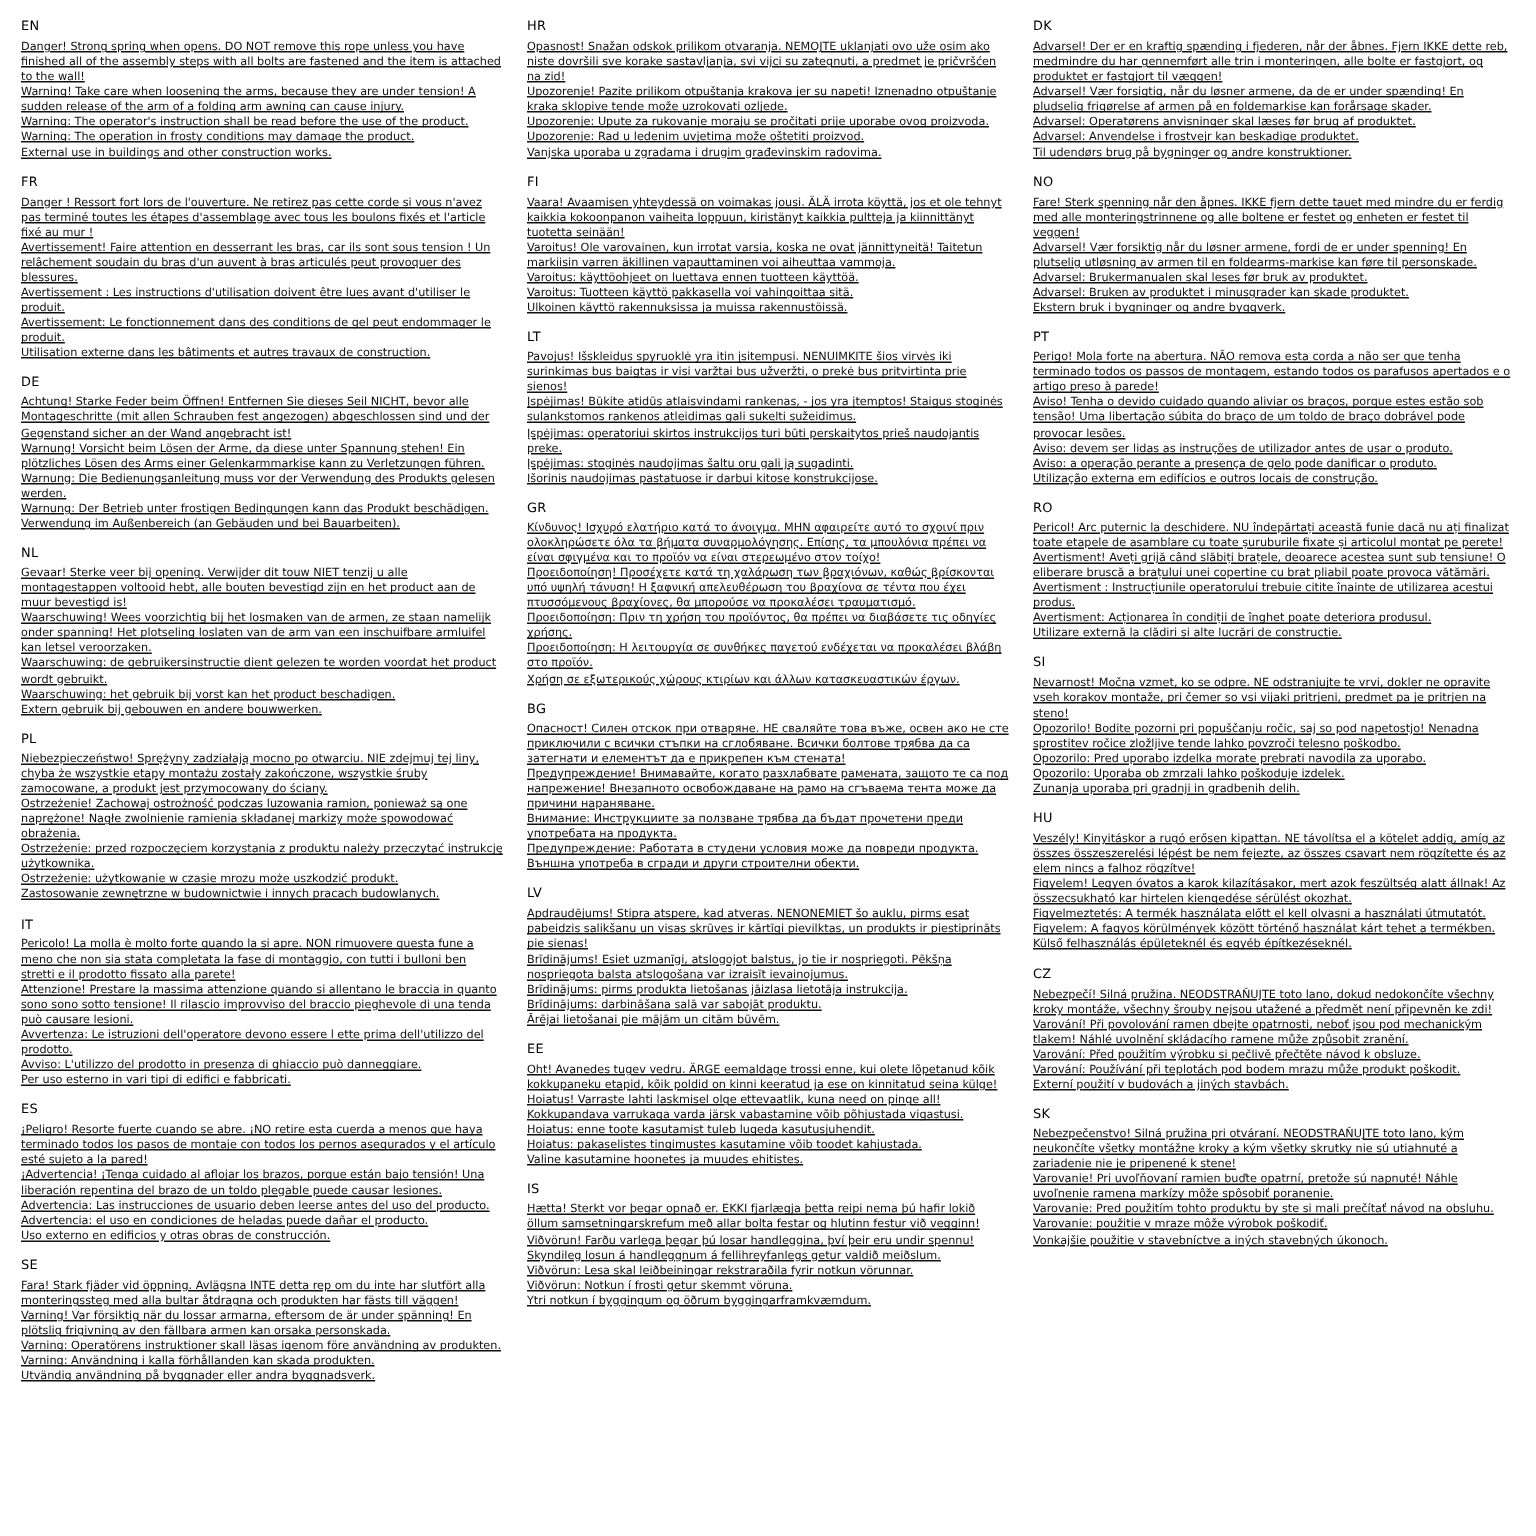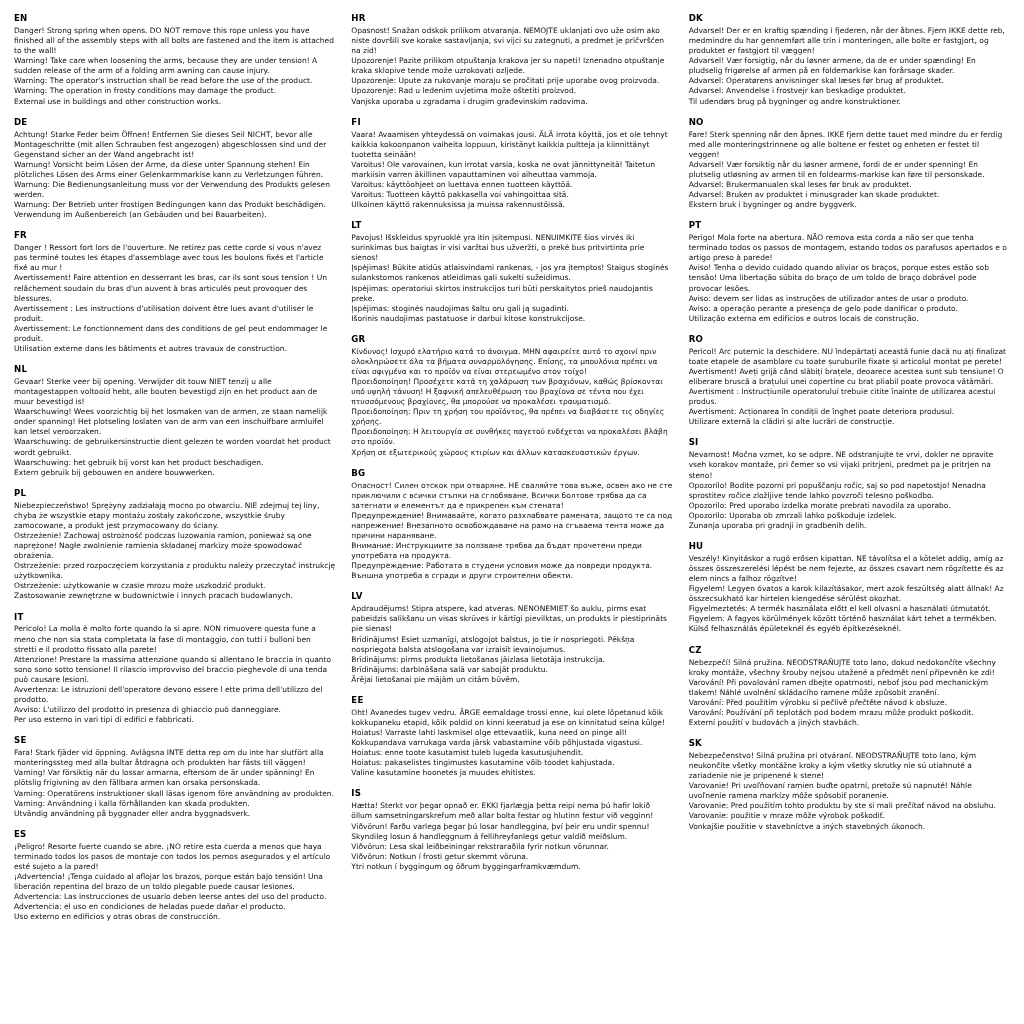--- a/index.html
+++ b/index.html
@@ -28,66 +28,67 @@
     display: flex;
     flex-direction: column;
     min-width: 0;
   }
   .block {
     margin-bottom: 11px;
     break-inside: avoid;
   }
   .lang-code {
     font-size: 8.6px;
-    font-weight: bold;
+    font-weight: normal;
     letter-spacing: 0.2px;
     margin: 0 0 2.5px 0;
     color: #000;
     line-height: 1.1;
   }
   .lang-body {
     font-size: 7.5px;
     line-height: 1.345;
     color: #101010;
     margin: 0;
     text-align: left;
     hyphens: none;
     white-space: pre-line;
+    text-decoration: underline;
   }
 </style>
 </head>
 <body>
 
 <div class="sheet">
   <div class="column">
     <div class="block">
       <div class="lang-code">EN</div>
       <div class="lang-body">Danger! Strong spring when opens. DO NOT remove this rope unless you have finished all of the assembly steps with all bolts are fastened and the item is attached to the wall!
 Warning! Take care when loosening the arms, because they are under tension! A sudden release of the arm of a folding arm awning can cause injury.
 Warning: The operator's instruction shall be read before the use of the product.
 Warning: The operation in frosty conditions may damage the product.
 External use in buildings and other construction works.</div>
     </div>
     <div class="block">
+      <div class="lang-code">FR</div>
+      <div class="lang-body">Danger ! Ressort fort lors de l'ouverture. Ne retirez pas cette corde si vous n'avez pas terminé toutes les étapes d'assemblage avec tous les boulons fixés et l'article fixé au mur !
+Avertissement! Faire attention en desserrant les bras, car ils sont sous tension ! Un relâchement soudain du bras d'un auvent à bras articulés peut provoquer des blessures.
+Avertissement : Les instructions d'utilisation doivent être lues avant d'utiliser le produit.
+Avertissement: Le fonctionnement dans des conditions de gel peut endommager le produit.
+Utilisation externe dans les bâtiments et autres travaux de construction.</div>
+    </div>
+    <div class="block">
       <div class="lang-code">DE</div>
       <div class="lang-body">Achtung! Starke Feder beim Öffnen! Entfernen Sie dieses Seil NICHT, bevor alle Montageschritte (mit allen Schrauben fest angezogen) abgeschlossen sind und der Gegenstand sicher an der Wand angebracht ist!
 Warnung! Vorsicht beim Lösen der Arme, da diese unter Spannung stehen! Ein plötzliches Lösen des Arms einer Gelenkarmmarkise kann zu Verletzungen führen.
 Warnung: Die Bedienungsanleitung muss vor der Verwendung des Produkts gelesen werden.
 Warnung: Der Betrieb unter frostigen Bedingungen kann das Produkt beschädigen.
 Verwendung im Außenbereich (an Gebäuden und bei Bauarbeiten).</div>
     </div>
     <div class="block">
-      <div class="lang-code">FR</div>
-      <div class="lang-body">Danger ! Ressort fort lors de l'ouverture. Ne retirez pas cette corde si vous n'avez pas terminé toutes les étapes d'assemblage avec tous les boulons fixés et l'article fixé au mur !
-Avertissement! Faire attention en desserrant les bras, car ils sont sous tension ! Un relâchement soudain du bras d'un auvent à bras articulés peut provoquer des blessures.
-Avertissement : Les instructions d'utilisation doivent être lues avant d'utiliser le produit.
-Avertissement: Le fonctionnement dans des conditions de gel peut endommager le produit.
-Utilisation externe dans les bâtiments et autres travaux de construction.</div>
-    </div>
-    <div class="block">
       <div class="lang-code">NL</div>
       <div class="lang-body">Gevaar! Sterke veer bij opening. Verwijder dit touw NIET tenzij u alle montagestappen voltooid hebt, alle bouten bevestigd zijn en het product aan de muur bevestigd is!
 Waarschuwing! Wees voorzichtig bij het losmaken van de armen, ze staan namelijk onder spanning! Het plotseling loslaten van de arm van een inschuifbare armluifel kan letsel veroorzaken.
 Waarschuwing: de gebruikersinstructie dient gelezen te worden voordat het product wordt gebruikt.
 Waarschuwing: het gebruik bij vorst kan het product beschadigen.
 Extern gebruik bij gebouwen en andere bouwwerken.</div>
     </div>
     <div class="block">
       <div class="lang-code">PL</div>
       <div class="lang-body">Niebezpieczeństwo! Sprężyny zadziałają mocno po otwarciu. NIE zdejmuj tej liny, chyba że wszystkie etapy montażu zostały zakończone, wszystkie śruby zamocowane, a produkt jest przymocowany do ściany.
@@ -98,35 +99,35 @@
     </div>
     <div class="block">
       <div class="lang-code">IT</div>
       <div class="lang-body">Pericolo! La molla è molto forte quando la si apre. NON rimuovere questa fune a meno che non sia stata completata la fase di montaggio, con tutti i bulloni ben stretti e il prodotto fissato alla parete!
 Attenzione! Prestare la massima attenzione quando si allentano le braccia in quanto sono sono sotto tensione! Il rilascio improvviso del braccio pieghevole di una tenda può causare lesioni.
 Avvertenza: Le istruzioni dell'operatore devono essere l ette prima dell'utilizzo del prodotto.
 Avviso: L'utilizzo del prodotto in presenza di ghiaccio può danneggiare.
 Per uso esterno in vari tipi di edifici e fabbricati.</div>
     </div>
     <div class="block">
+      <div class="lang-code">ES</div>
+      <div class="lang-body">¡Peligro! Resorte fuerte cuando se abre. ¡NO retire esta cuerda a menos que haya terminado todos los pasos de montaje con todos los pernos asegurados y el artículo esté sujeto a la pared!
+¡Advertencia! ¡Tenga cuidado al aflojar los brazos, porque están bajo tensión! Una liberación repentina del brazo de un toldo plegable puede causar lesiones.
+Advertencia: Las instrucciones de usuario deben leerse antes del uso del producto.
+Advertencia: el uso en condiciones de heladas puede dañar el producto.
+Uso externo en edificios y otras obras de construcción.</div>
+    </div>
+    <div class="block">
       <div class="lang-code">SE</div>
       <div class="lang-body">Fara! Stark fjäder vid öppning. Avlägsna INTE detta rep om du inte har slutfört alla monteringssteg med alla bultar åtdragna och produkten har fästs till väggen!
 Varning! Var försiktig när du lossar armarna, eftersom de är under spänning! En plötslig frigivning av den fällbara armen kan orsaka personskada.
 Varning: Operatörens instruktioner skall läsas igenom före användning av produkten.
 Varning: Användning i kalla förhållanden kan skada produkten.
 Utvändig användning på byggnader eller andra byggnadsverk.</div>
     </div>
-    <div class="block">
-      <div class="lang-code">ES</div>
-      <div class="lang-body">¡Peligro! Resorte fuerte cuando se abre. ¡NO retire esta cuerda a menos que haya terminado todos los pasos de montaje con todos los pernos asegurados y el artículo esté sujeto a la pared!
-¡Advertencia! ¡Tenga cuidado al aflojar los brazos, porque están bajo tensión! Una liberación repentina del brazo de un toldo plegable puede causar lesiones.
-Advertencia: Las instrucciones de usuario deben leerse antes del uso del producto.
-Advertencia: el uso en condiciones de heladas puede dañar el producto.
-Uso externo en edificios y otras obras de construcción.</div>
-    </div>
   </div>
 
   <div class="column">
     <div class="block">
       <div class="lang-code">HR</div>
       <div class="lang-body">Opasnost! Snažan odskok prilikom otvaranja. NEMOJTE uklanjati ovo uže osim ako niste dovršili sve korake sastavljanja, svi vijci su zategnuti, a predmet je pričvršćen na zid!
 Upozorenje! Pazite prilikom otpuštanja krakova jer su napeti! Iznenadno otpuštanje kraka sklopive tende može uzrokovati ozljede.
 Upozorenje: Upute za rukovanje moraju se pročitati prije uporabe ovog proizvoda.
 Upozorenje: Rad u ledenim uvjetima može oštetiti proizvod.
 Vanjska uporaba u zgradama i drugim građevinskim radovima.</div>

